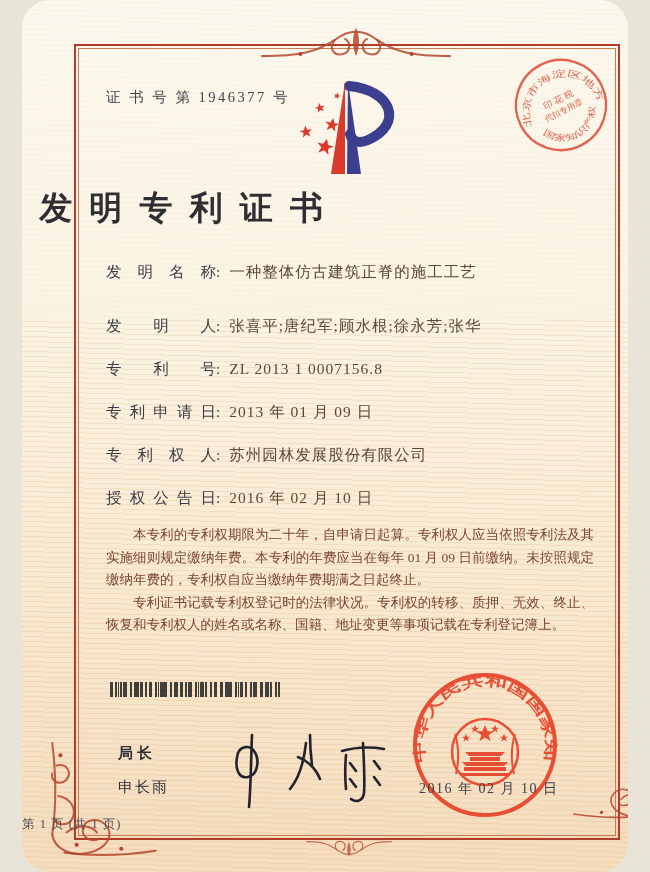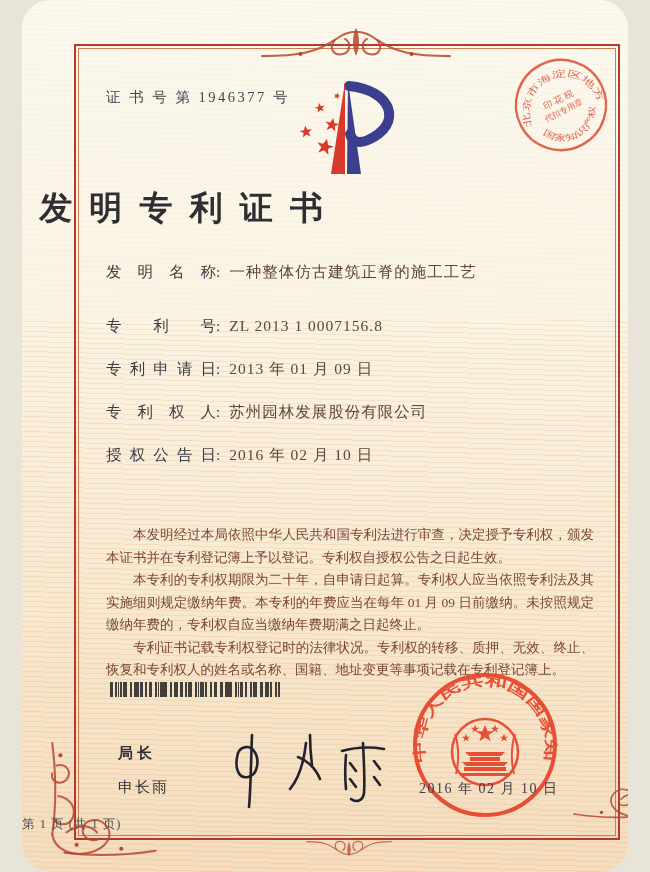--- a/index.html
+++ b/index.html
@@ -131,35 +131,37 @@
     <text x="50" y="59" text-anchor="middle" font-size="8.5" fill="#d9412b">代扣专用章</text>
   </svg>
 
   <div class="title">发明专利证书</div>
 
   <div class="fields">
     <div class="field-row">
       <span class="f-label">发明名称</span><span class="f-colon">:</span><span class="f-value">一种整体仿古建筑正脊的施工工艺</span>
     </div>
     <div class="field-row">
+      <span class="f-label">发明人</span><span class="f-colon">:</span><span class="f-value">张喜平;唐纪军;顾水根;徐永芳;张华</span>
+    </div>
+    <div class="field-row">
       <span class="f-label">专利号</span><span class="f-colon">:</span><span class="f-value">ZL 2013 1 0007156.8</span>
     </div>
     <div class="field-row">
       <span class="f-label">专利申请日</span><span class="f-colon">:</span><span class="f-value">2013 年 01 月 09 日</span>
     </div>
     <div class="field-row">
       <span class="f-label">专利权人</span><span class="f-colon">:</span><span class="f-value">苏州园林发展股份有限公司</span>
     </div>
     <div class="field-row">
       <span class="f-label">授权公告日</span><span class="f-colon">:</span><span class="f-value">2016 年 02 月 10 日</span>
     </div>
   </div>
 
   <div class="body-text">
-    <p>本发明经过本局依照中华人民共和国专利法进行审查，决定授予专利权，颁发本证书并在专利登记簿上予以登记。专利权自授权公告之日起生效。</p>
     <p>本专利的专利权期限为二十年，自申请日起算。专利权人应当依照专利法及其实施细则规定缴纳年费。本专利的年费应当在每年 01 月 09 日前缴纳。未按照规定缴纳年费的，专利权自应当缴纳年费期满之日起终止。</p>
     <p>专利证书记载专利权登记时的法律状况。专利权的转移、质押、无效、终止、恢复和专利权人的姓名或名称、国籍、地址变更等事项记载在专利登记簿上。</p>
   </div>
 
   <div class="barcode"></div>
 
   <div class="sig-role">局长</div>
   <div class="sig-name">申长雨</div>
   <svg class="sig-hand" viewBox="0 0 180 90">
     <g stroke="#23232e" stroke-width="2.6" fill="none" stroke-linecap="round">

